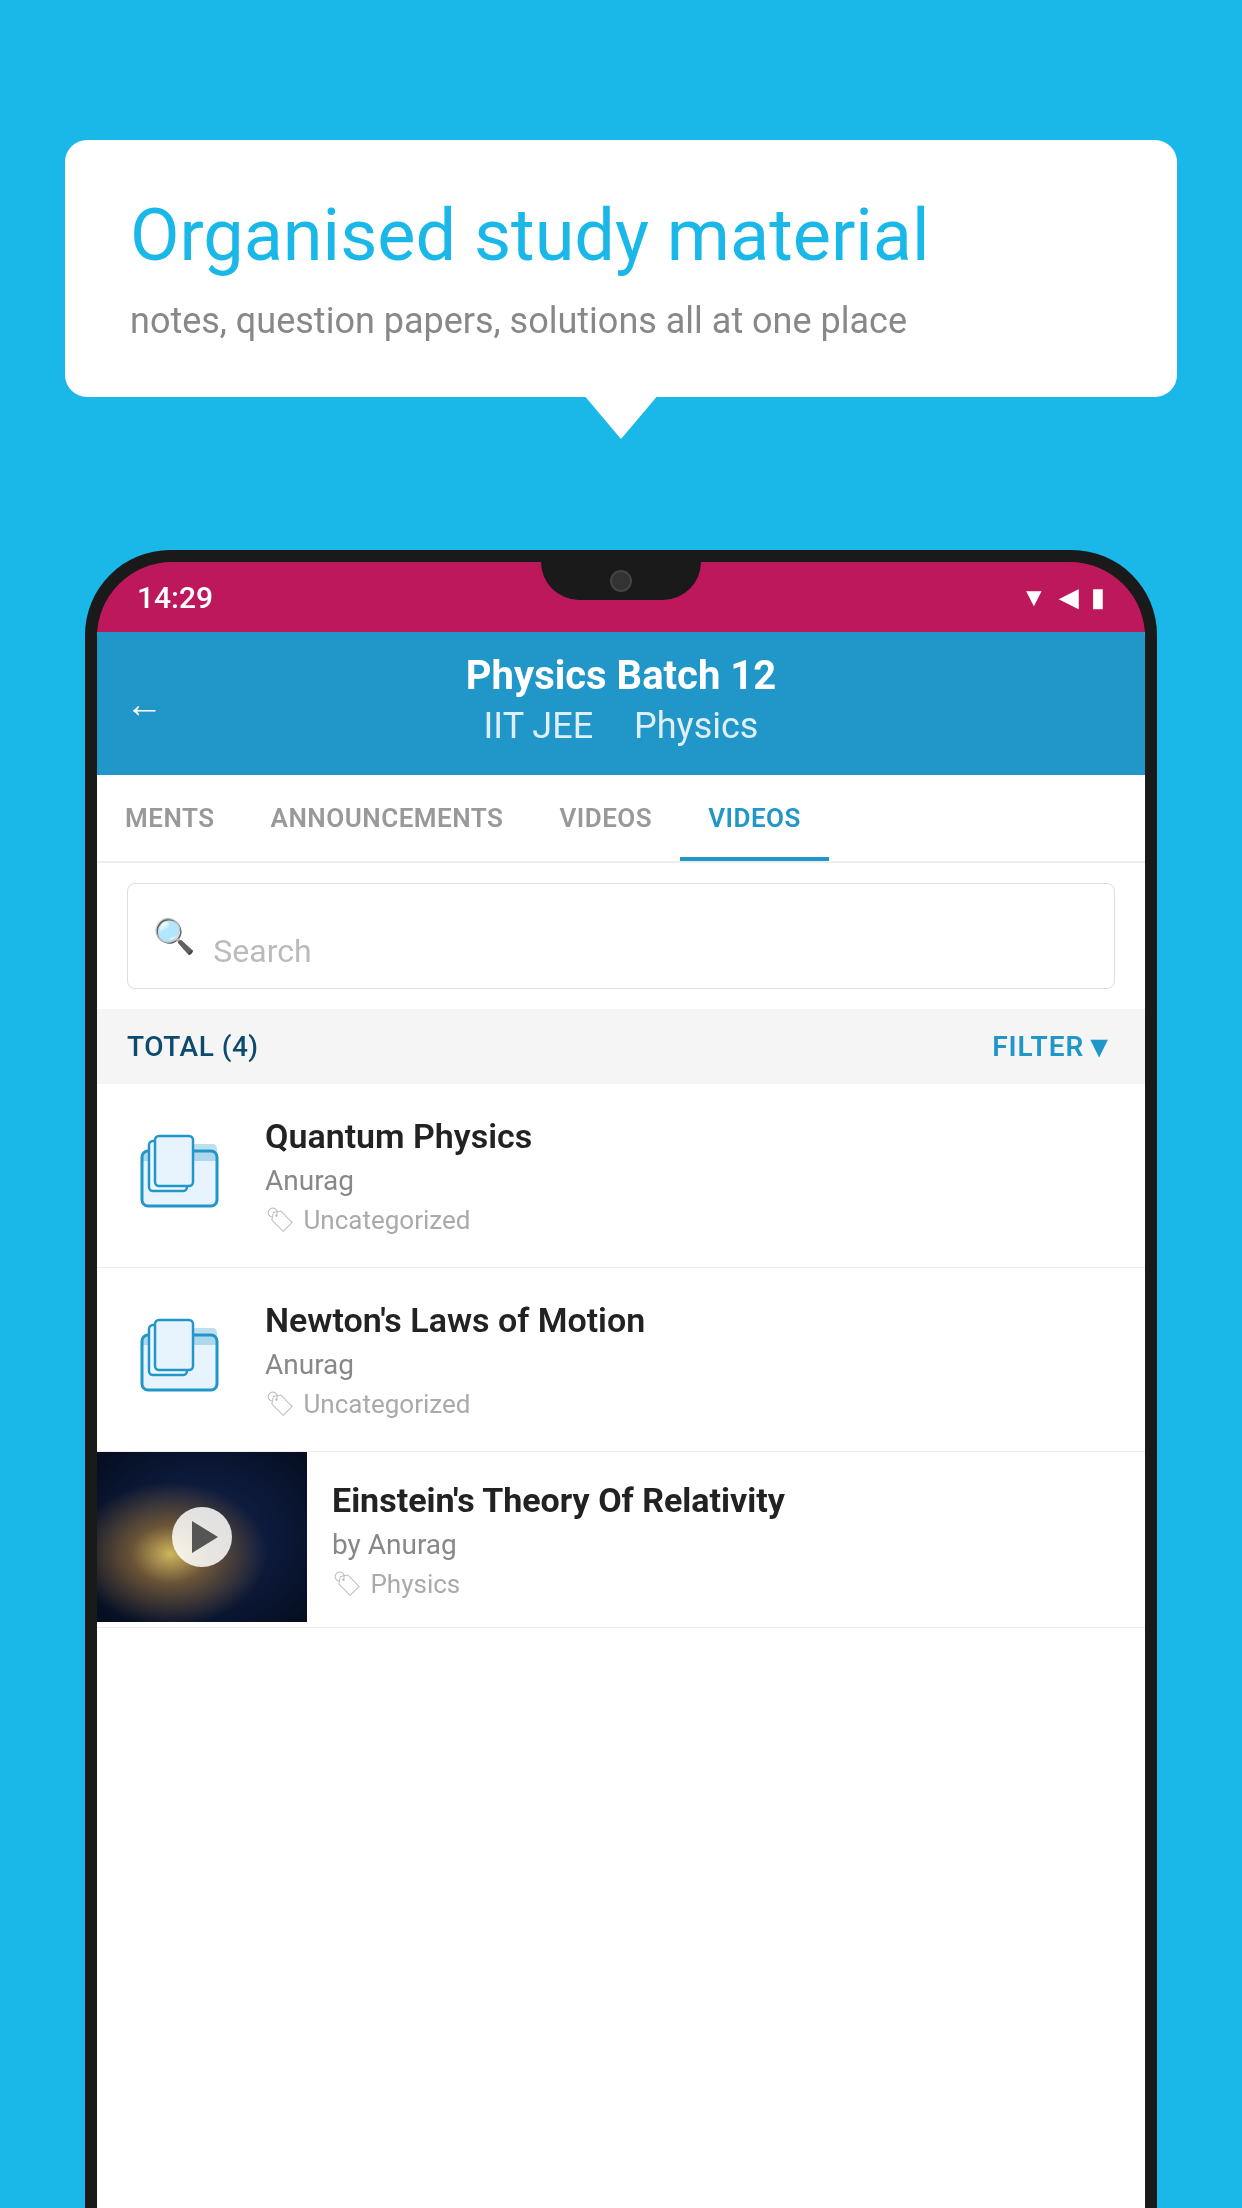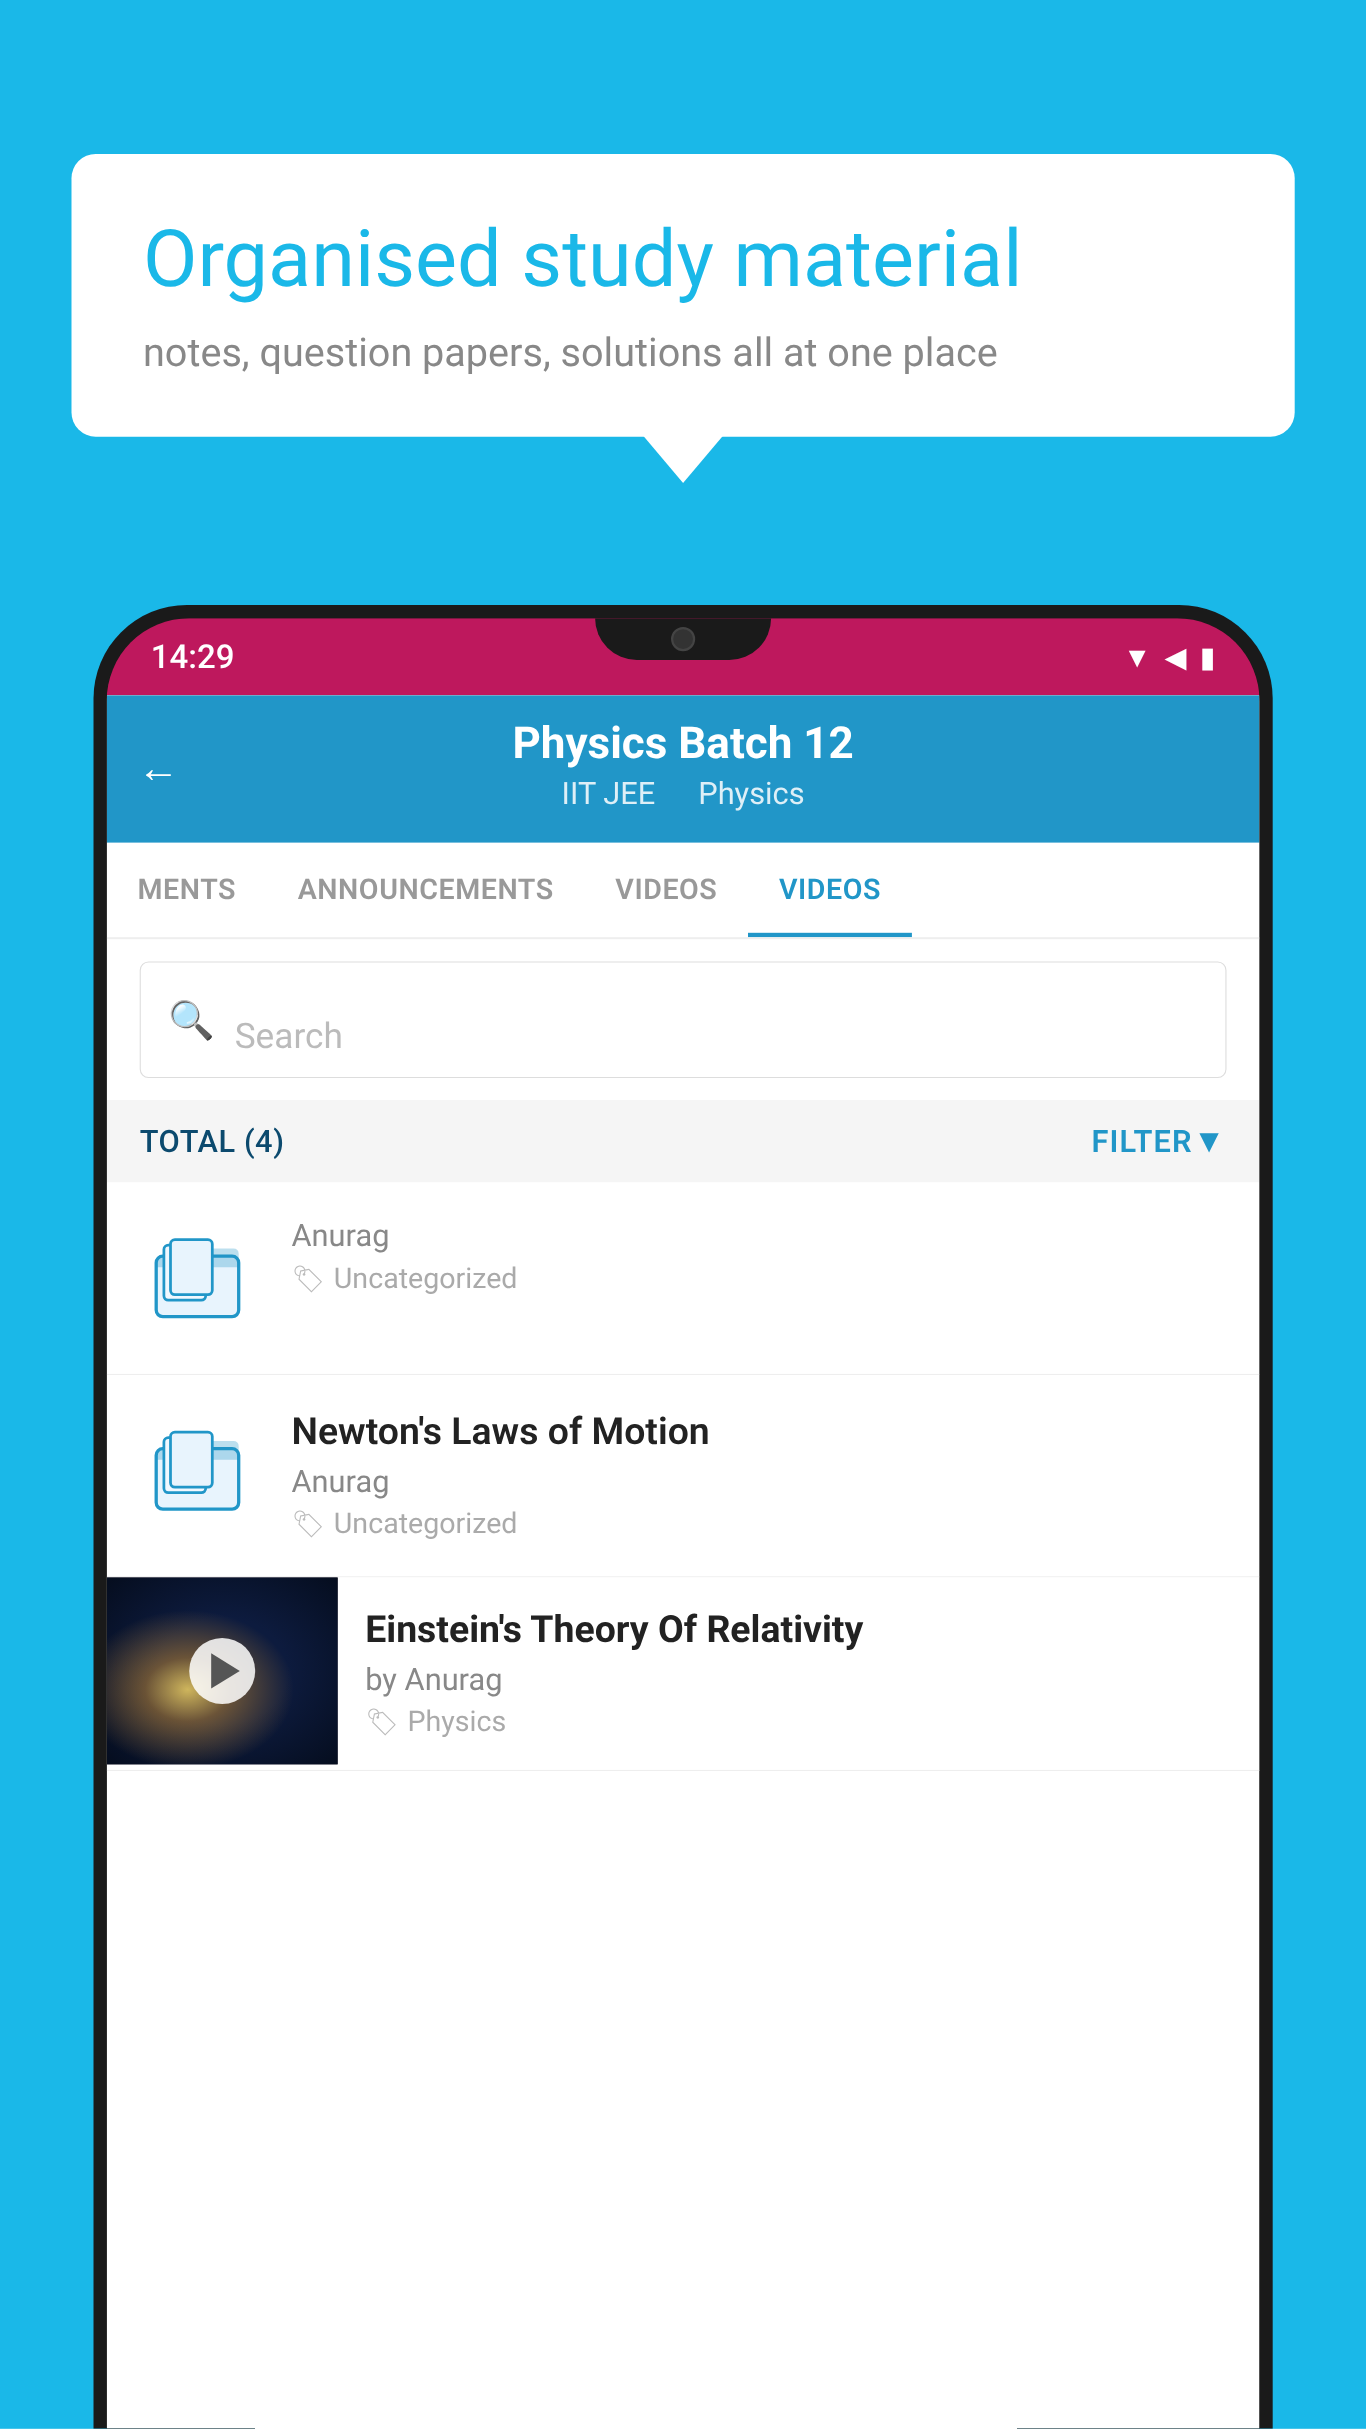--- a/index.html
+++ b/index.html
@@ -149,21 +149,21 @@
     }
 
     .header-title {
       color: white;
       font-size: 40px;
       font-weight: 700;
     }
 
     .header-subtitle {
       color: rgba(255,255,255,0.85);
-      font-size: 28px;
+      font-size: 36px;
       margin-top: 6px;
     }
 
     .header-subtitle span {
       margin: 0 8px;
     }
 
     
     .tabs-bar {
       background: white;
@@ -467,20 +467,21 @@
       <div class="video-item">
         <div class="video-thumb-placeholder">
           <svg class="folder-icon" viewBox="0 0 90 90" fill="none" xmlns="http://www.w3.org/2000/svg">
             <rect x="5" y="25" width="75" height="55" rx="6" fill="#e8f4fd" stroke="#2196c8" stroke-width="3"></rect>
             <path d="M5 35 Q5 25 15 25 L35 25 L42 18 L75 18 Q80 18 80 23 L80 35 Z" fill="#2196c8" opacity="0.3"></path>
             <rect x="12" y="15" width="38" height="50" rx="4" fill="#f0f8ff" stroke="#2196c8" stroke-width="2.5"></rect>
             <rect x="18" y="10" width="38" height="50" rx="4" fill="#e8f4fd" stroke="#2196c8" stroke-width="2.5"></rect>
           </svg>
         </div>
         <div class="video-info">
+          <div class="video-title">Quantum Physics</div>
           <div class="video-author">Anurag</div>
           <div class="video-tag">
             <span class="tag-icon">🏷</span>
             <span>Uncategorized</span>
           </div>
         </div>
       </div>
 
       <div class="video-item">
         <div class="video-thumb-placeholder">

